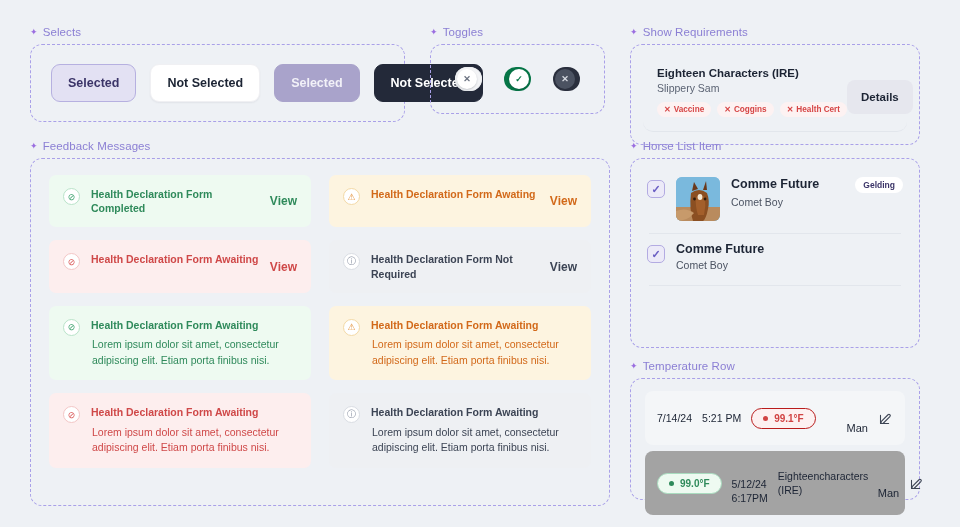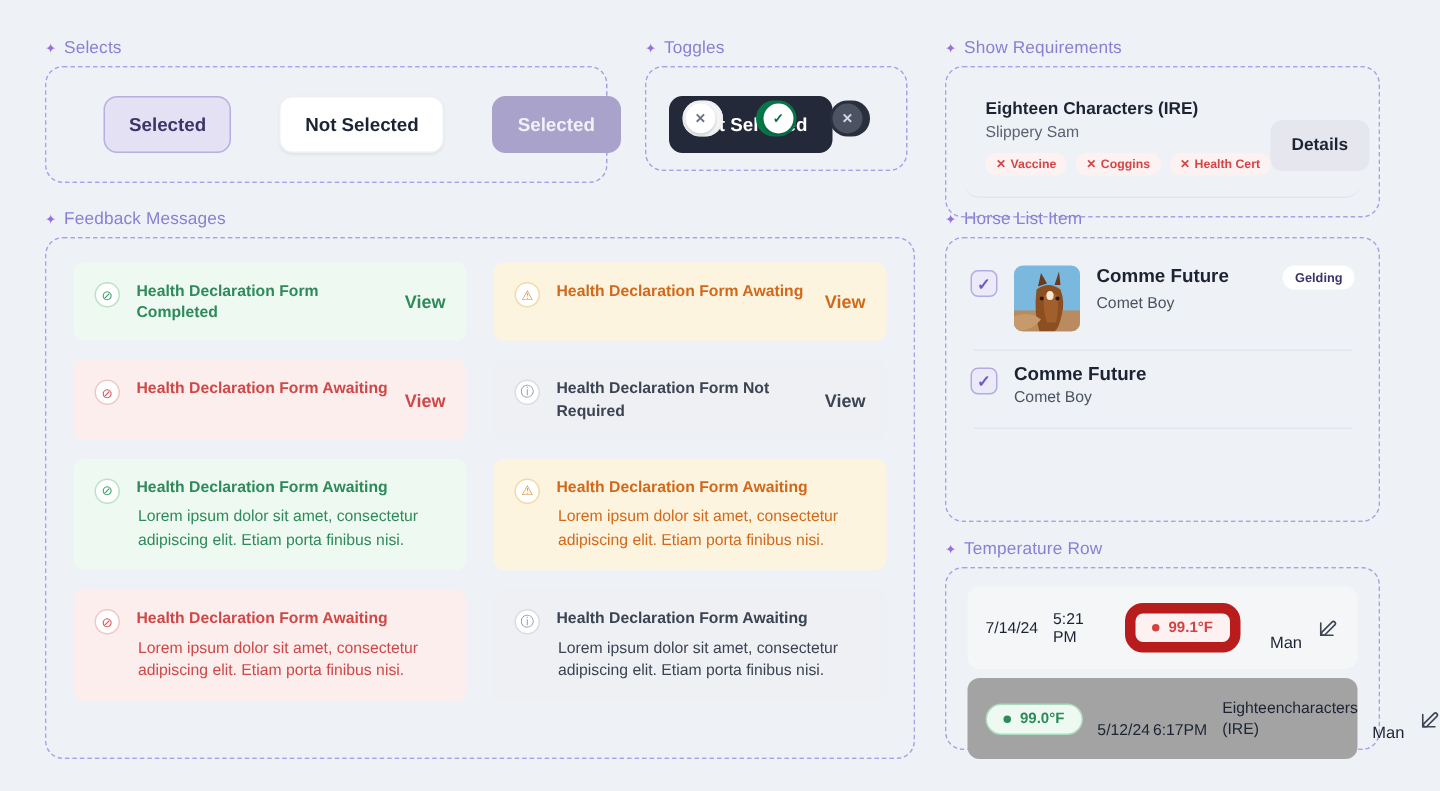--- a/index.html
+++ b/index.html
@@ -26,21 +26,20 @@
     background: transparent;
   }
 
   
   .selects-row { display: flex; align-items: center; gap: 14px; padding: 19px 20px; }
   .sel-btn {
     border-radius: 9px; font-size: 12.5px; font-weight: 700;
     padding: 11px 16px; white-space: nowrap; cursor: pointer;
     display: flex; align-items: center; justify-content: center;
     min-height: 38px;
-    margin-left: 18px;
   }
   .sel-a { background: #e3e1f3; color: #3b3468; border: 1.3px solid #b6b0e0; }
   .sel-b { background: #ffffff; color: #1c2434; border: 1px solid #f0f0f3; box-shadow: 0 1px 2px rgba(16,24,40,.06); }
   .sel-c { background: #a9a3cb; color: #f2f1f8; border: 1px solid #a9a3cb; }
   .sel-d { background: #232939; color: #ffffff; border: 1px solid #232939; }
 
   
   .tog-row { display: flex; align-items: center; gap: 22px; padding: 22px 24px; }
   .toggle {
     width: 45px; height: 24px; border-radius: 14px;
@@ -144,28 +143,28 @@
   
   .temp-wrap { padding: 12px 14px; display: flex; flex-direction: column; gap: 6px; }
   .temp-row {
     border-radius: 8px; padding: 11px 12px;
     display: flex; align-items: center; gap: 10px;
   }
   .temp-row-a { background: #f4f6f8; }
   .temp-row-b { background: #a3a3a3; }
   .t-date { font-size: 10.5px; color: #1c2434; }
   .t-time { font-size: 10.5px; color: #1c2434; }
-  .t-stack { display: flex; gap: 2px; margin-top: 16px; }
+  .t-stack { display: flex; flex-direction: column; gap: 2px; margin-top: 16px; }
   .pill {
     border-radius: 12px; font-size: 10px; font-weight: 700;
     padding: 4px 11px; display: inline-flex; align-items: center; gap: 6px;
     white-space: nowrap;
   }
   .pill .dot { width: 5px; height: 5px; border-radius: 50%; display: inline-block; }
-  .pill-red { background: #fdf1f1; border: 7px solid #b91c1c; color: #d14343; }
+  .pill-red { background: #fdf1f1; border: 1px solid #b91c1c; color: #d14343; }
   .pill-red .dot { background: #d14343; }
   .pill-green { background: #eefaf1; border: 1px solid #a9dcbf; color: #2f8a5b; }
   .pill-green .dot { background: #2f8a5b; }
   .t-name { font-size: 10.5px; color: #1c2434; line-height: 1.35; }
   .t-who { font-size: 11px; color: #1c2434; white-space: nowrap; margin-top: 20px; }
   .t-edit { color: #3c4454; cursor: pointer; display: flex; align-items: center; }
   .spacer { flex: 1; }
 </style>
 </head>
 <body>

